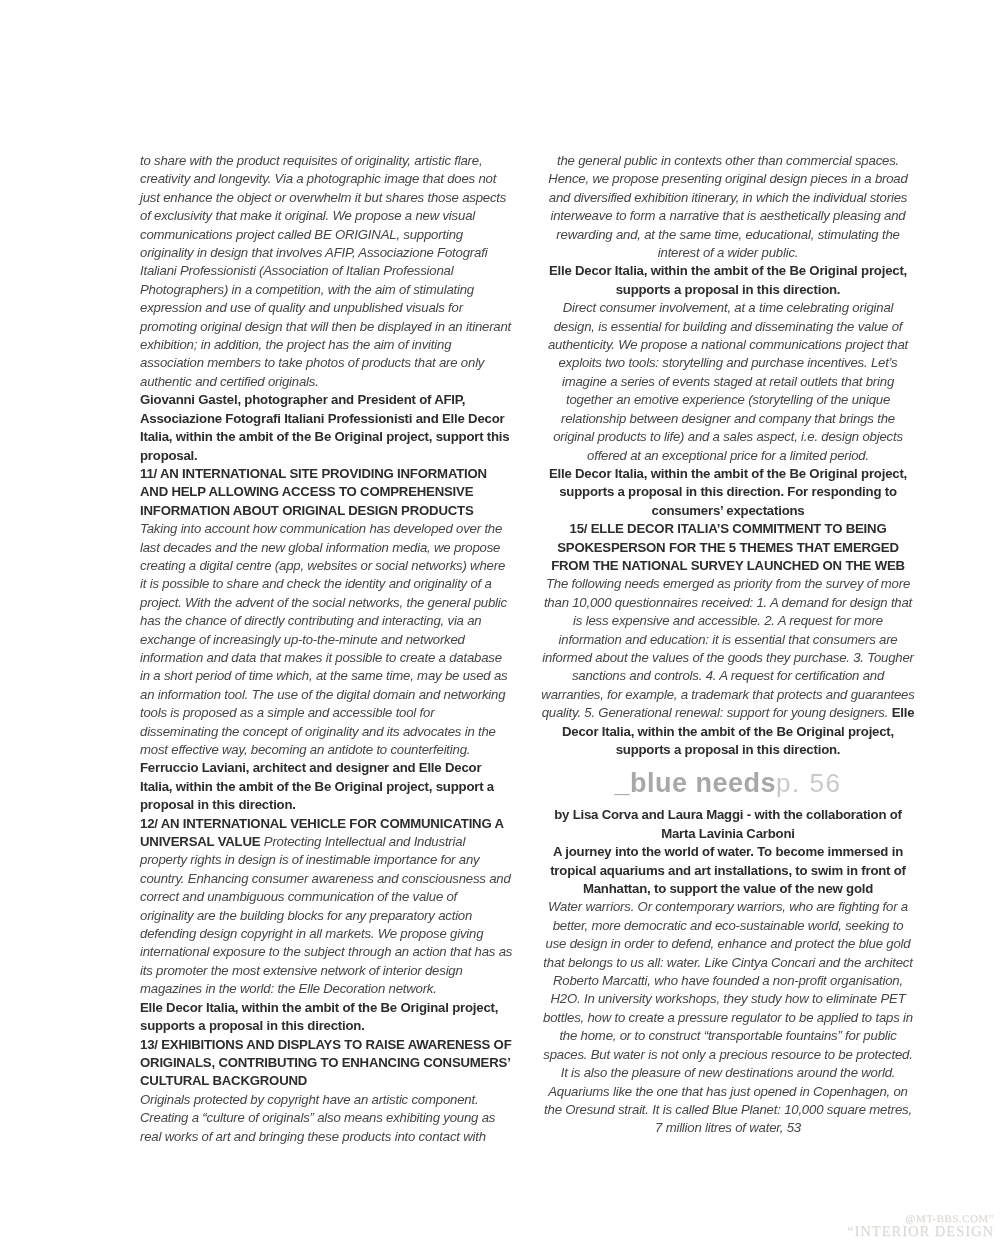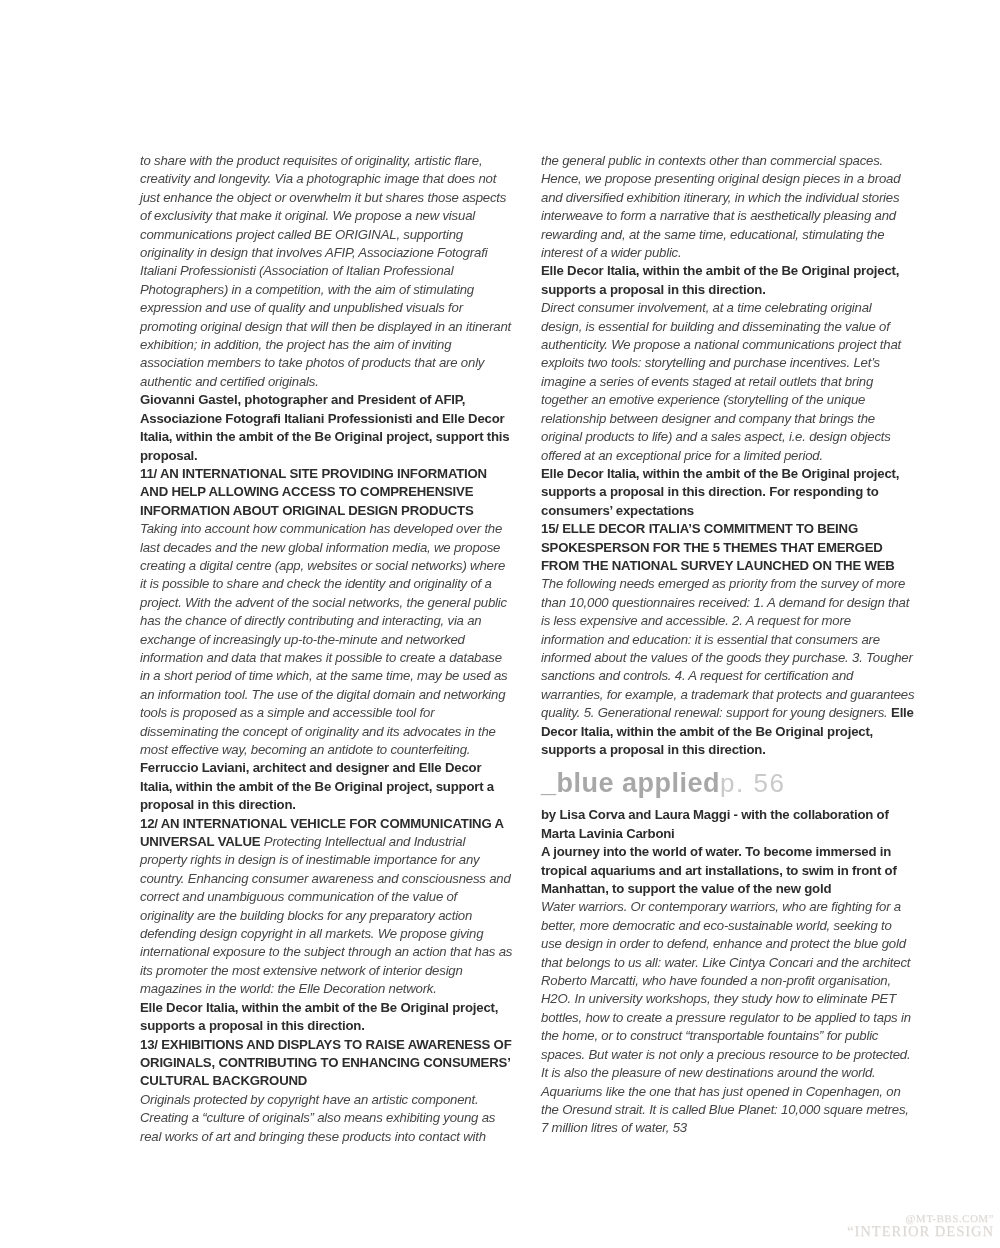--- a/index.html
+++ b/index.html
@@ -16,21 +16,21 @@
     position: absolute;
     top: 152px;
     width: 374px;
     font-size: 13.2px;
     line-height: 18.4px;
     letter-spacing: -0.2px;
     color: #454545;
     text-align: left;
   }
   .col-left  { left: 140px; }
-  .col-right { left: 541px; }
+  .col-right { left: 541px; text-align: center; }
   p.block { margin: 0; padding: 0; }
   .run.regular { font-weight: normal; color: #464646; font-style: italic; }
   .run.bold    { font-weight: bold;   color: #2d2d2d; }
   p.feature {
     margin-top: 9px;
     margin-bottom: 3px;
     line-height: 30px;
     white-space: nowrap;
   }
   .feature-title {
@@ -74,21 +74,21 @@
       <p class="block"><span class="run bold">Elle Decor Italia, within the ambit of the Be Original project, supports a proposal in this direction.</span></p>
       <p class="block"><span class="run bold">13/ EXHIBITIONS AND DISPLAYS TO RAISE AWARENESS OF ORIGINALS, CONTRIBUTING TO ENHANCING CONSUMERS’ CULTURAL BACKGROUND</span></p>
       <p class="block"><span class="run regular">Originals protected by copyright have an artistic component. Creating a “culture of originals” also means exhibiting young as real works of art and bringing these products into contact with</span></p>
     </div>
   <div class="column col-right" id="col-right">
       <p class="block"><span class="run regular">the general public in contexts other than commercial spaces. Hence, we propose presenting original design pieces in a broad and diversified exhibition itinerary, in which the individual stories interweave to form a narrative that is aesthetically pleasing and rewarding and, at the same time, educational, stimulating the interest of a wider public.</span></p>
       <p class="block"><span class="run bold">Elle Decor Italia, within the ambit of the Be Original project, supports a proposal in this direction.</span></p>
       <p class="block"><span class="run regular">Direct consumer involvement, at a time celebrating original design, is essential for building and disseminating the value of authenticity. We propose a national communications project that exploits two tools: storytelling and purchase incentives. Let’s imagine a series of events staged at retail outlets that bring together an emotive experience (storytelling of the unique relationship between designer and company that brings the original products to life) and a sales aspect, i.e. design objects offered at an exceptional price for a limited period.</span></p>
       <p class="block"><span class="run bold">Elle Decor Italia, within the ambit of the Be Original project, supports a proposal in this direction. For responding to consumers’ expectations</span></p>
       <p class="block"><span class="run bold">15/ ELLE DECOR ITALIA’S COMMITMENT TO BEING SPOKESPERSON FOR THE 5 THEMES THAT EMERGED FROM THE NATIONAL SURVEY LAUNCHED ON THE WEB </span><span class="run regular">The following needs emerged as priority from the survey of more than 10,000 questionnaires received: 1. A demand for design that is less expensive and accessible. 2. A request for more information and education: it is essential that consumers are informed about the values of the goods they purchase. 3. Tougher sanctions and controls. 4. A request for certification and warranties, for example, a trademark that protects and guarantees quality. 5. Generational renewal: support for young designers. </span><span class="run bold">Elle Decor Italia, within the ambit of the Be Original project, supports a proposal in this direction.</span></p>
-      <p class="block feature"><span class="feature-title">_blue applied</span><span class="feature-pageref">p. 56</span></p>
+      <p class="block feature"><span class="feature-title">_blue needs</span><span class="feature-pageref">p. 56</span></p>
       <p class="block"><span class="run bold">by Lisa Corva and Laura Maggi - with the collaboration of Marta Lavinia Carboni</span></p>
       <p class="block"><span class="run bold">A journey into the world of water. To become immersed in tropical aquariums and art installations, to swim in front of Manhattan, to support the value of the new gold</span></p>
       <p class="block"><span class="run regular">Water warriors. Or contemporary warriors, who are fighting for a better, more democratic and eco-sustainable world, seeking to use design in order to defend, enhance and protect the blue gold that belongs to us all: water. Like Cintya Concari and the architect Roberto Marcatti, who have founded a non-profit organisation, H2O. In university workshops, they study how to eliminate PET bottles, how to create a pressure regulator to be applied to taps in the home, or to construct “transportable fountains” for public spaces. But water is not only a precious resource to be protected. It is also the pleasure of new destinations around the world. Aquariums like the one that has just opened in Copenhagen, on the Oresund strait. It is called Blue Planet: 10,000 square metres, 7 million litres of water, 53</span></p>
     </div>
   <div class="watermark">
     <div class="wm1">@MT-BBS.COM”</div>
     <div class="wm2">“INTERIOR DESIGN</div>
   </div>
 </div>
 

